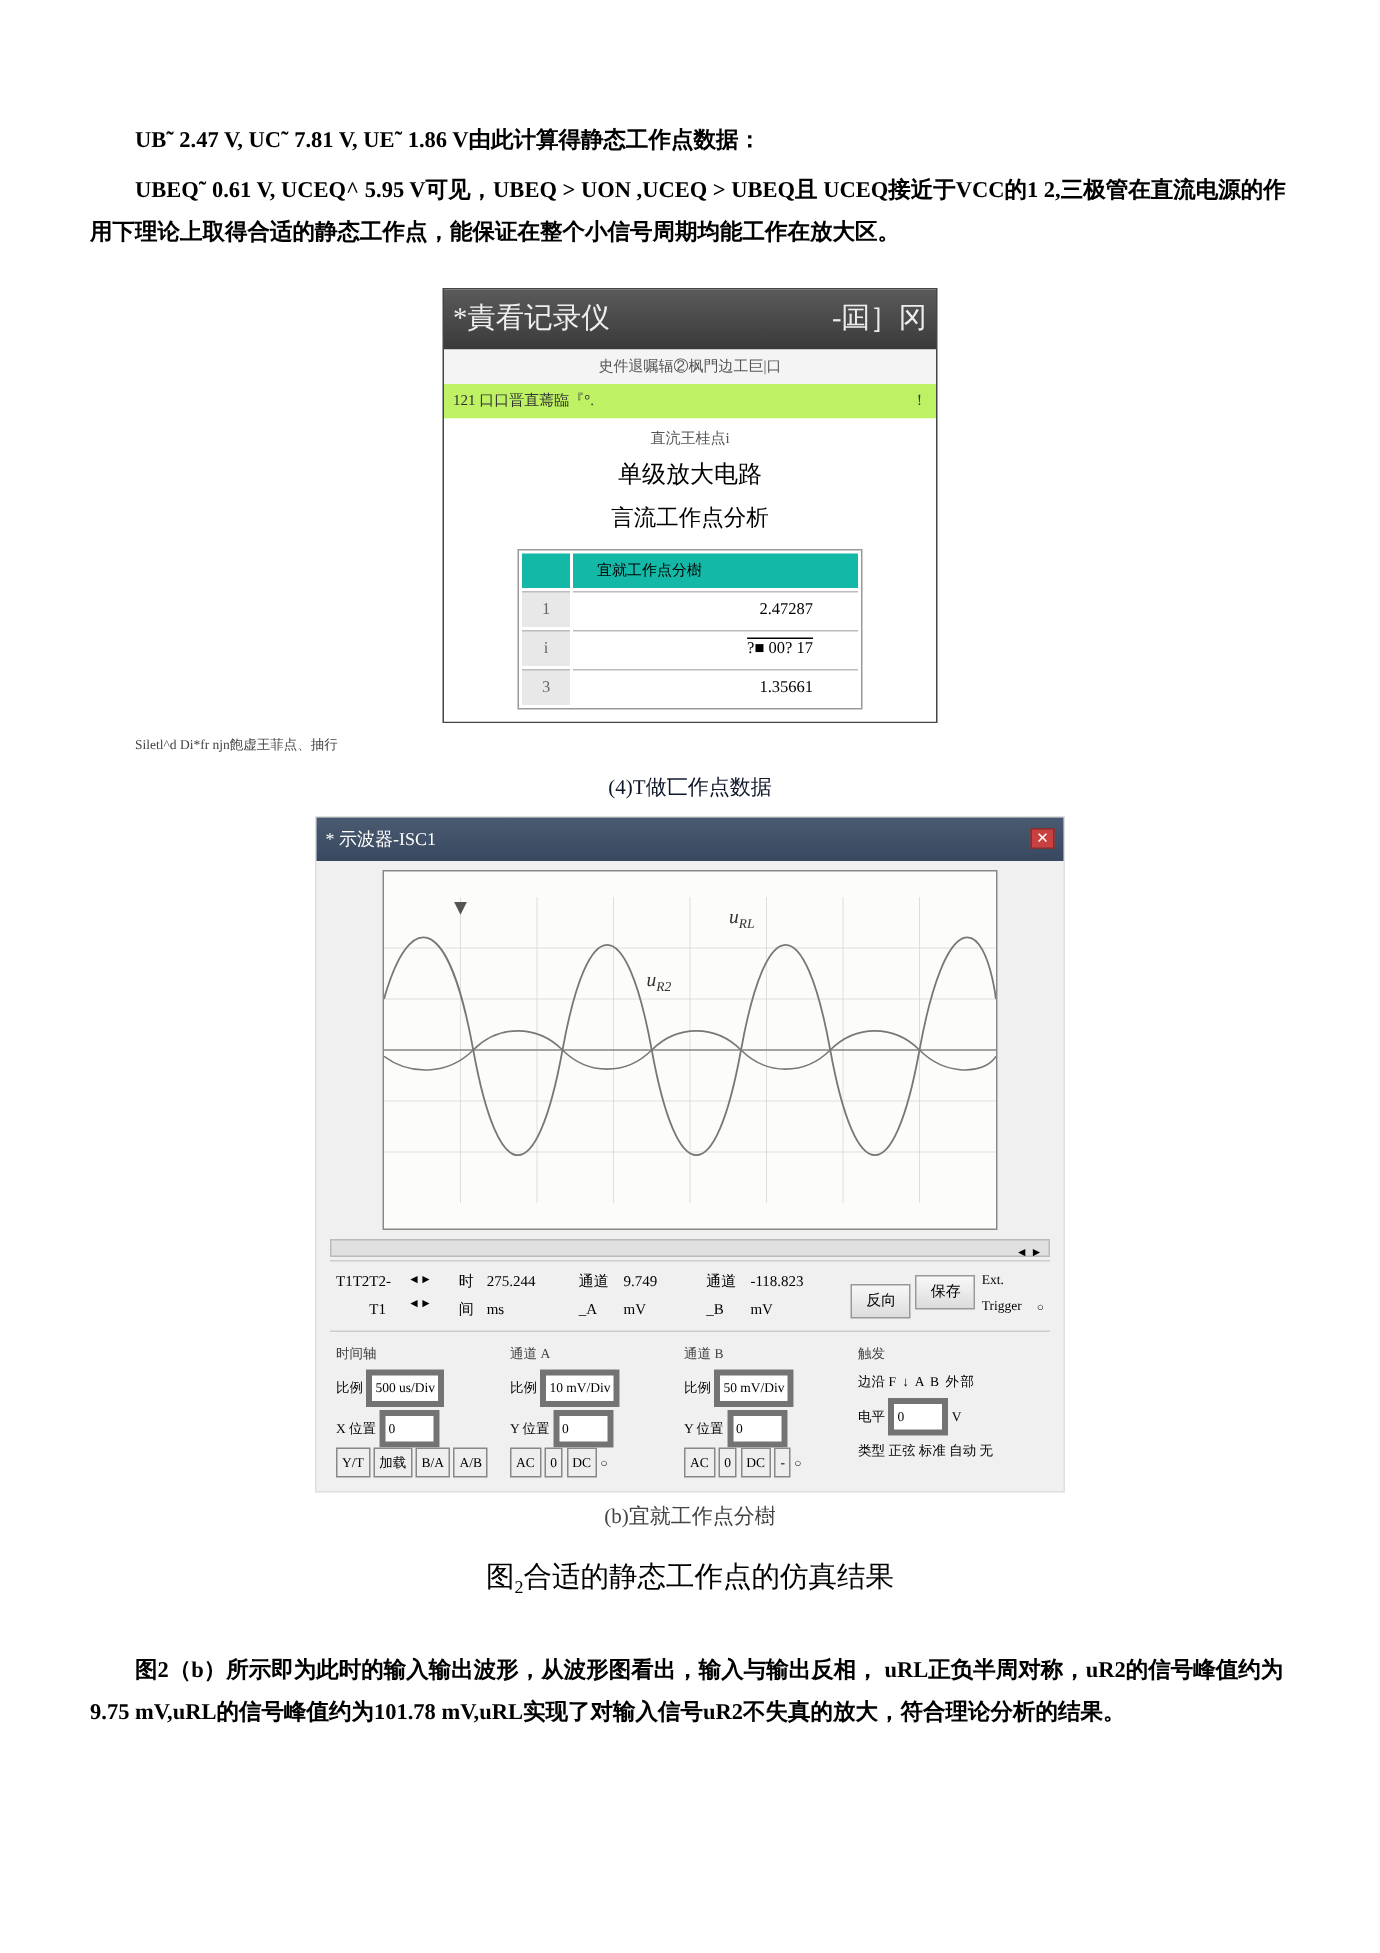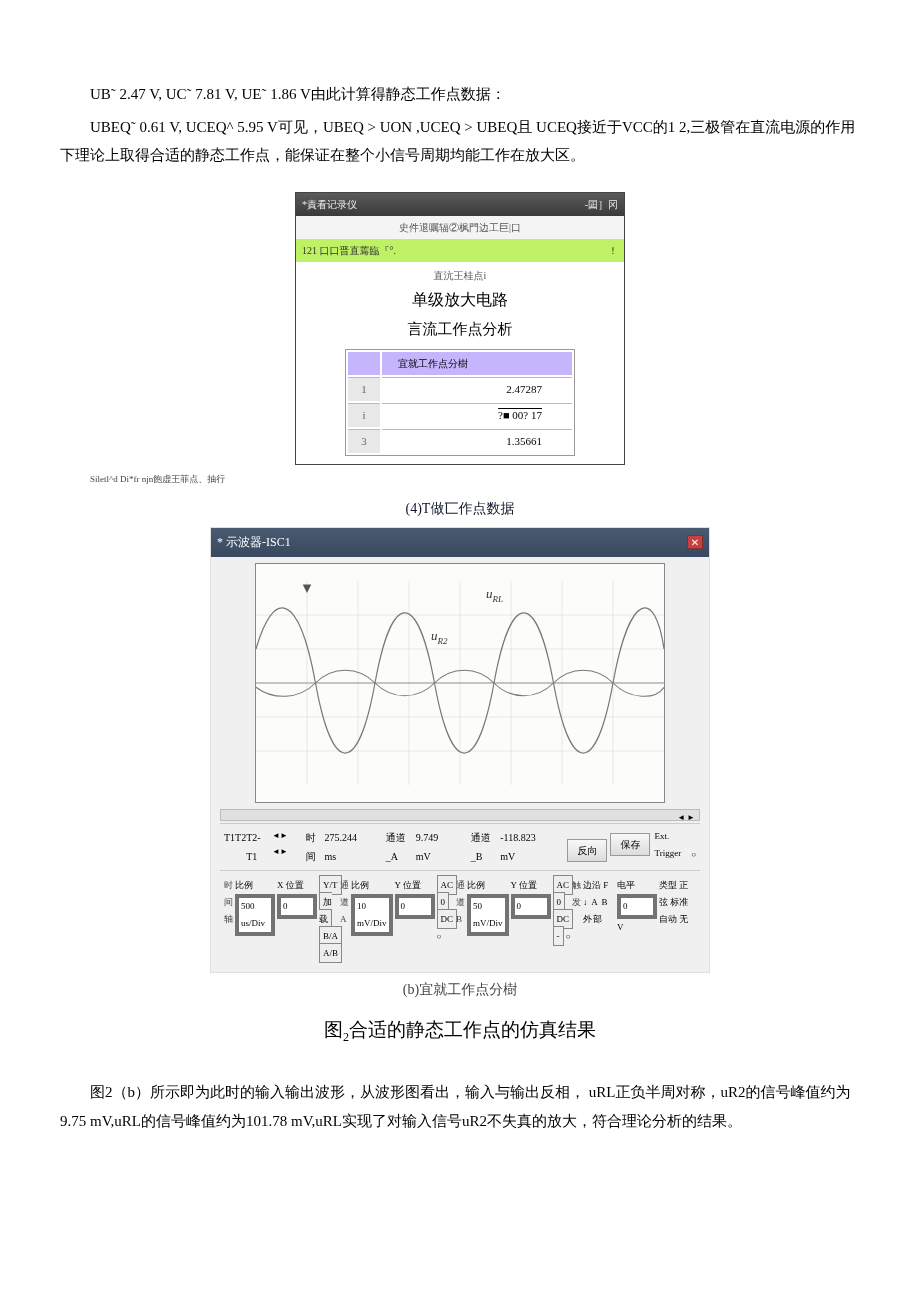--- a/index.html
+++ b/index.html
@@ -6,36 +6,36 @@
     body {
       width: 920px;
       min-height: 1302px;
       background: #fff;
       font-family: "SimSun", "Microsoft YaHei", serif;
       padding: 80px 60px 40px 60px;
       font-size: 15px;
       color: #000;
       line-height: 1.9;
     }
-    .para { text-indent: 2em; margin-bottom: 4px; }
+    .para { text-indent: 2em; margin-bottom: 4px; font-weight: bold; }
     .figure-area { margin-top: 20px; display: flex; flex-direction: column; align-items: center; }
     .recorder-window { width: 330px; border: 1px solid #444; }
     .titlebar {
       background: linear-gradient(#5a5a5a, #3a3a3a);
-      color: #eee; font-size: 10px; padding: 2px 6px;
+      color: #eee; font-size: 19px; padding: 2px 6px;
       display: flex; justify-content: space-between; align-items: center; text-align: right;
     }
     .menu-row { font-size: 10px; color: #555; text-align: center; padding: 2px 0; background: #f4f4f4; }
     .tool-row { font-size: 10px; color: #333; text-align: left; padding: 2px 6px; background: #bef264; display:flex; justify-content:space-between;}
     .rec-body { background: #fff; padding: 4px 8px 8px 8px; text-align: center; }
     .rec-sub1 { font-size: 10px; color: #555; }
     .rec-h1 { font-size: 16px; font-weight: 500; }
     .rec-h2 { font-size: 15px; }
     .rec-table { width: 230px; margin: 6px auto 0 auto; border: 1px solid #999; font-size: 11px; }
-    .rec-table thead td { background: #c4b5fd; text-align: left; padding: 2px 16px; font-size:10px;}
+    .rec-table thead td { background: #14b8a6; text-align: left; padding: 2px 16px; font-size:10px;}
     .rec-table tbody td { border-top: 1px solid #bbb; padding: 1px 4px; }
     .rec-table tbody td:first-child { width: 22px; background: #e8e8e8; text-align: center; color:#666;}
     .rec-table tbody td:last-child { text-align: right; padding-right: 30px; }
     .footnote { font-size: 9px; color: #444; width: 100%; text-align: left; padding-left: 30px; margin-top: 6px; }
     .subcaption-a { font-size: 14px; color: #0f172a; margin: 8px 0 4px 0; }
 
     .scope-window { width: 500px; border: 1px solid #e0e0e0; background: #f0f0f0; }
     .scope-title {
       background: linear-gradient(#4a5a70, #384860);
       color: #fff; font-size: 12px; padding: 3px 6px;
@@ -60,21 +60,21 @@
     .readout-col { display: flex; flex-direction: row; }
     .btn-sm {
       background: linear-gradient(#f8f8f8,#dcdcdc); border: 1px solid #999;
       padding: 1px 8px; font-size: 10px; display: inline-block; min-width:40px; text-align:center;
     }
     .scope-controls {
       width: 480px; margin: 0 auto 6px auto; font-size: 9px;
       display: grid; grid-template-columns: 110px 110px 110px 1fr; gap: 4px 6px;
       padding: 4px;
     }
-    .ctrl-group { display: flex; gap: 2px; }
+    .ctrl-group { display: flex; flex-direction: column; gap: 2px; }
     .ctrl-label { color: #444; }
     .inp { border: 4px solid #737373; background: #fff; padding: 0 2px; display: inline-block; min-width: 40px; font-size:9px;}
     .tab-btn { border:1px solid #888; background:#eee; padding:4px 3px; font-size:9px;}
     .figcap { font-size: 14px; color: #444; margin-top: 4px; }
     .figtitle { font-size: 19px; font-weight: 500; margin: 8px 0 30px 0; }
     .figtitle sub { font-size: 12px; }
   </style>
 </head>
 <body>
 

